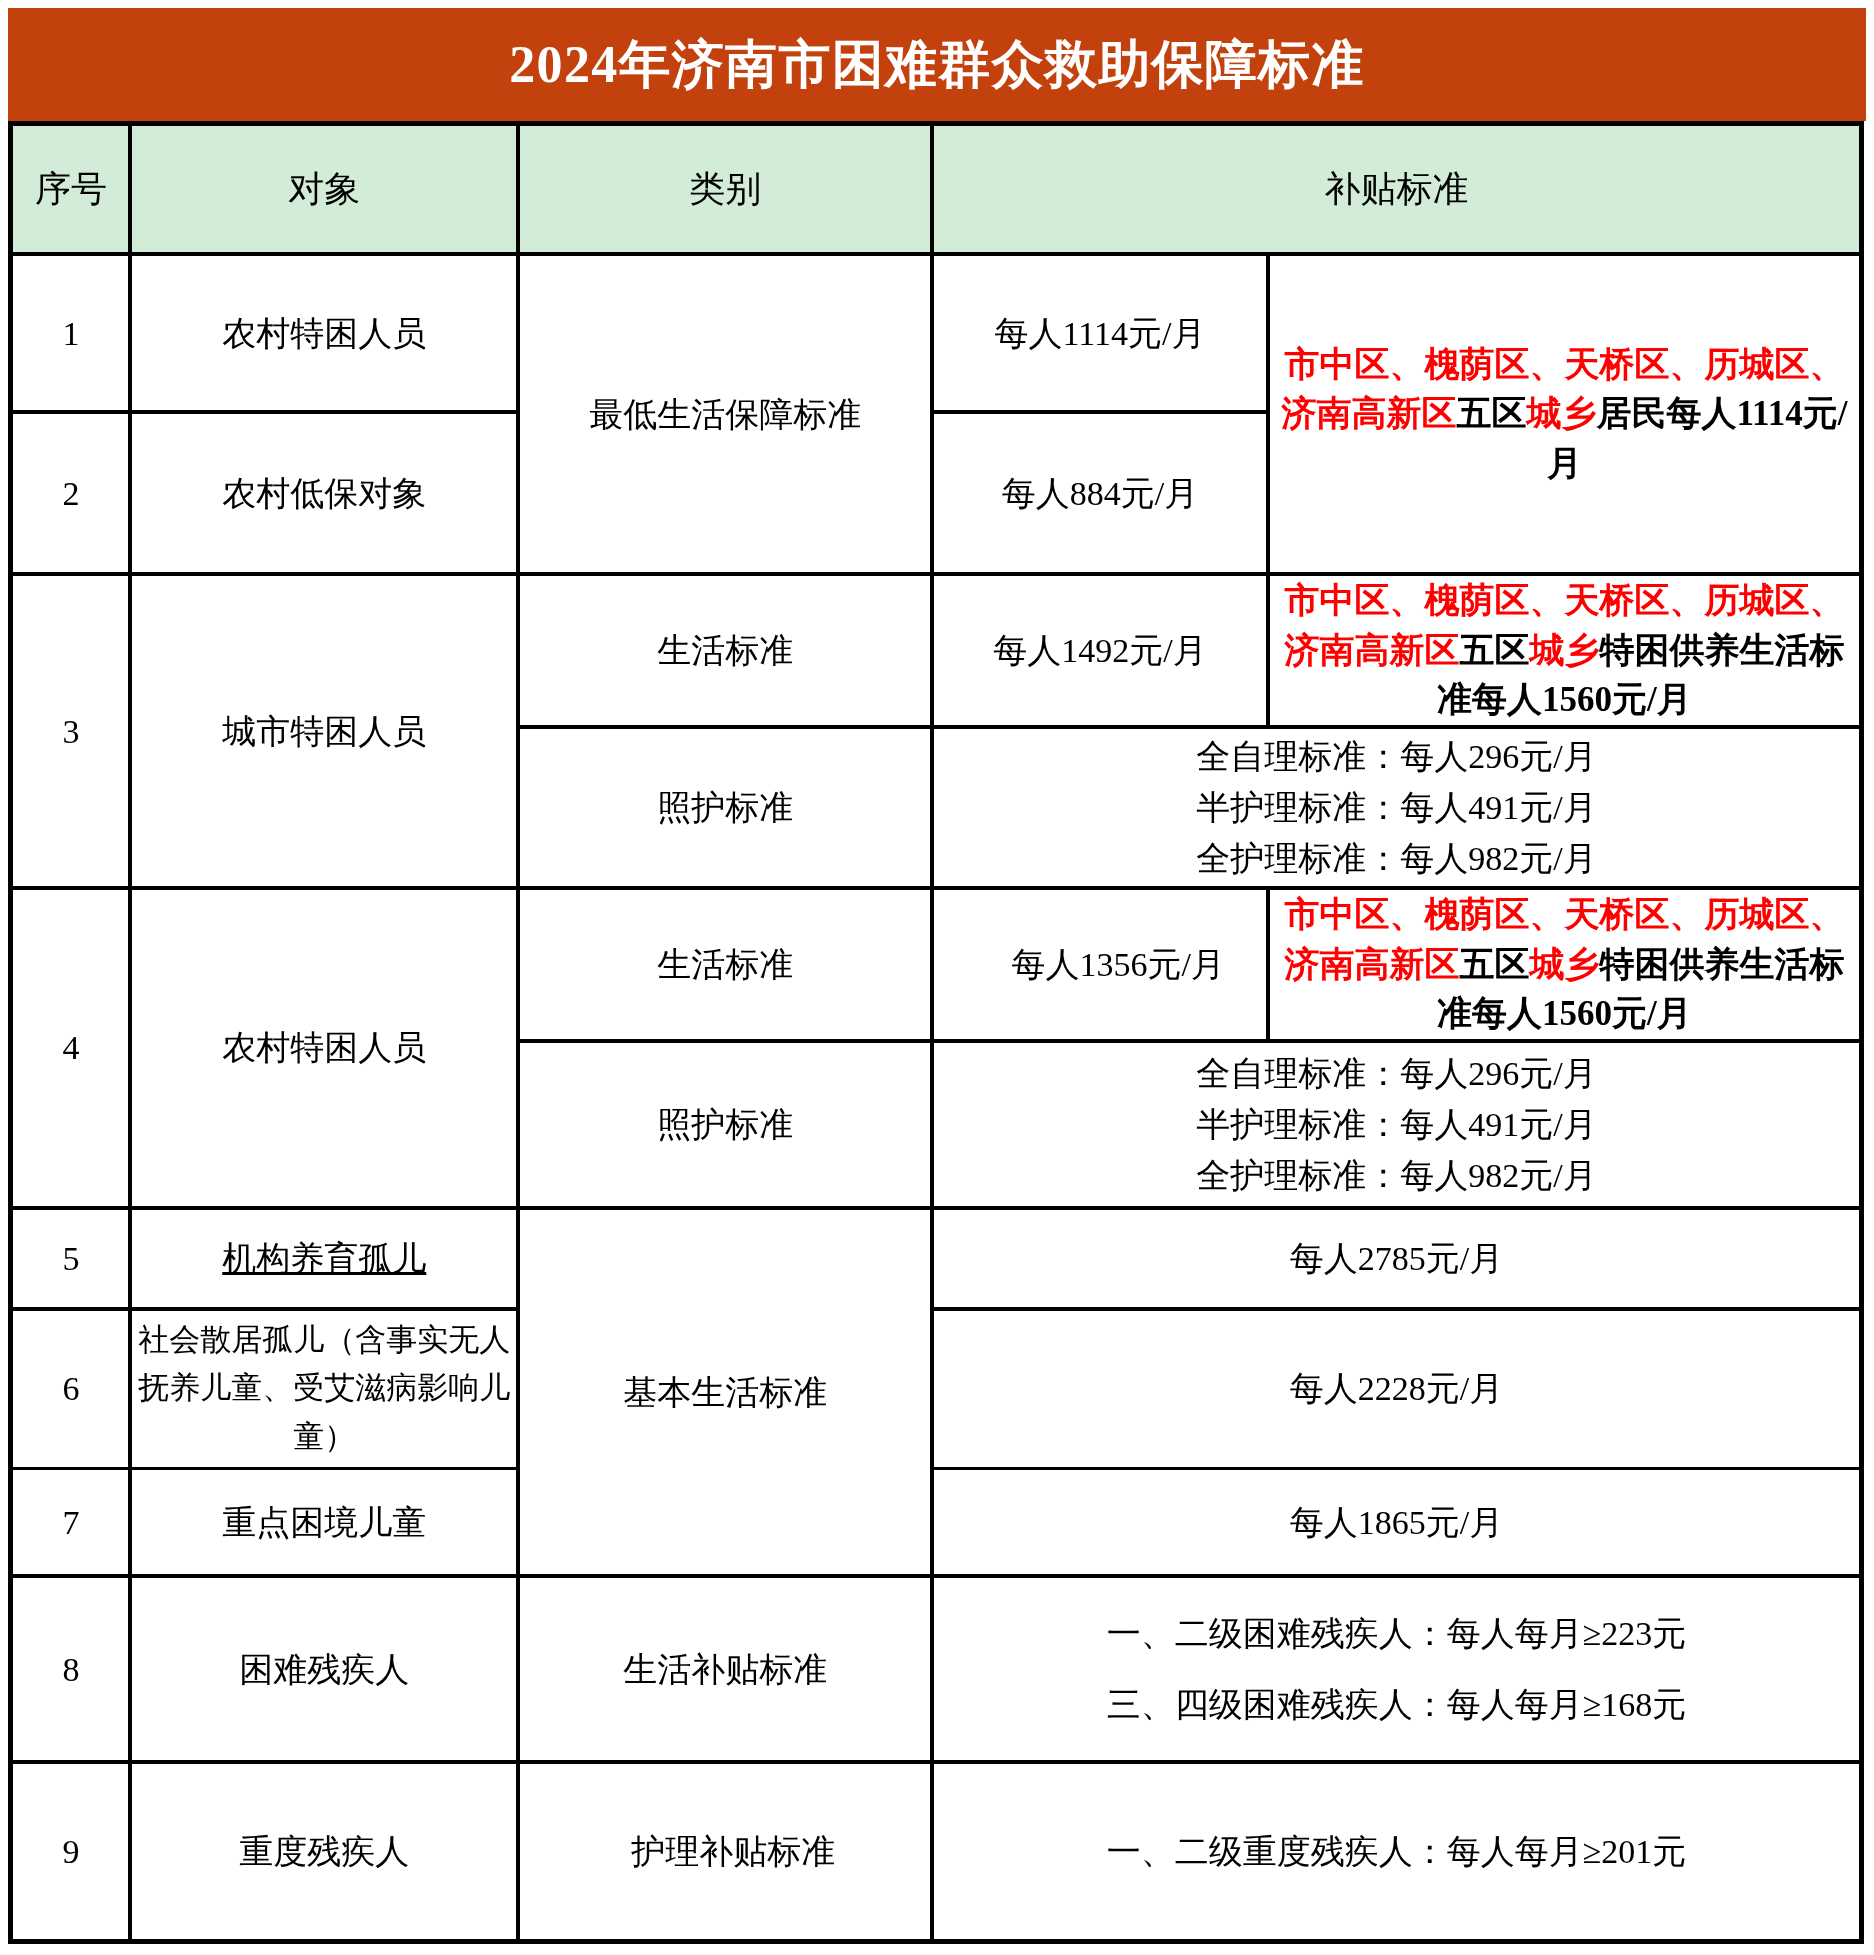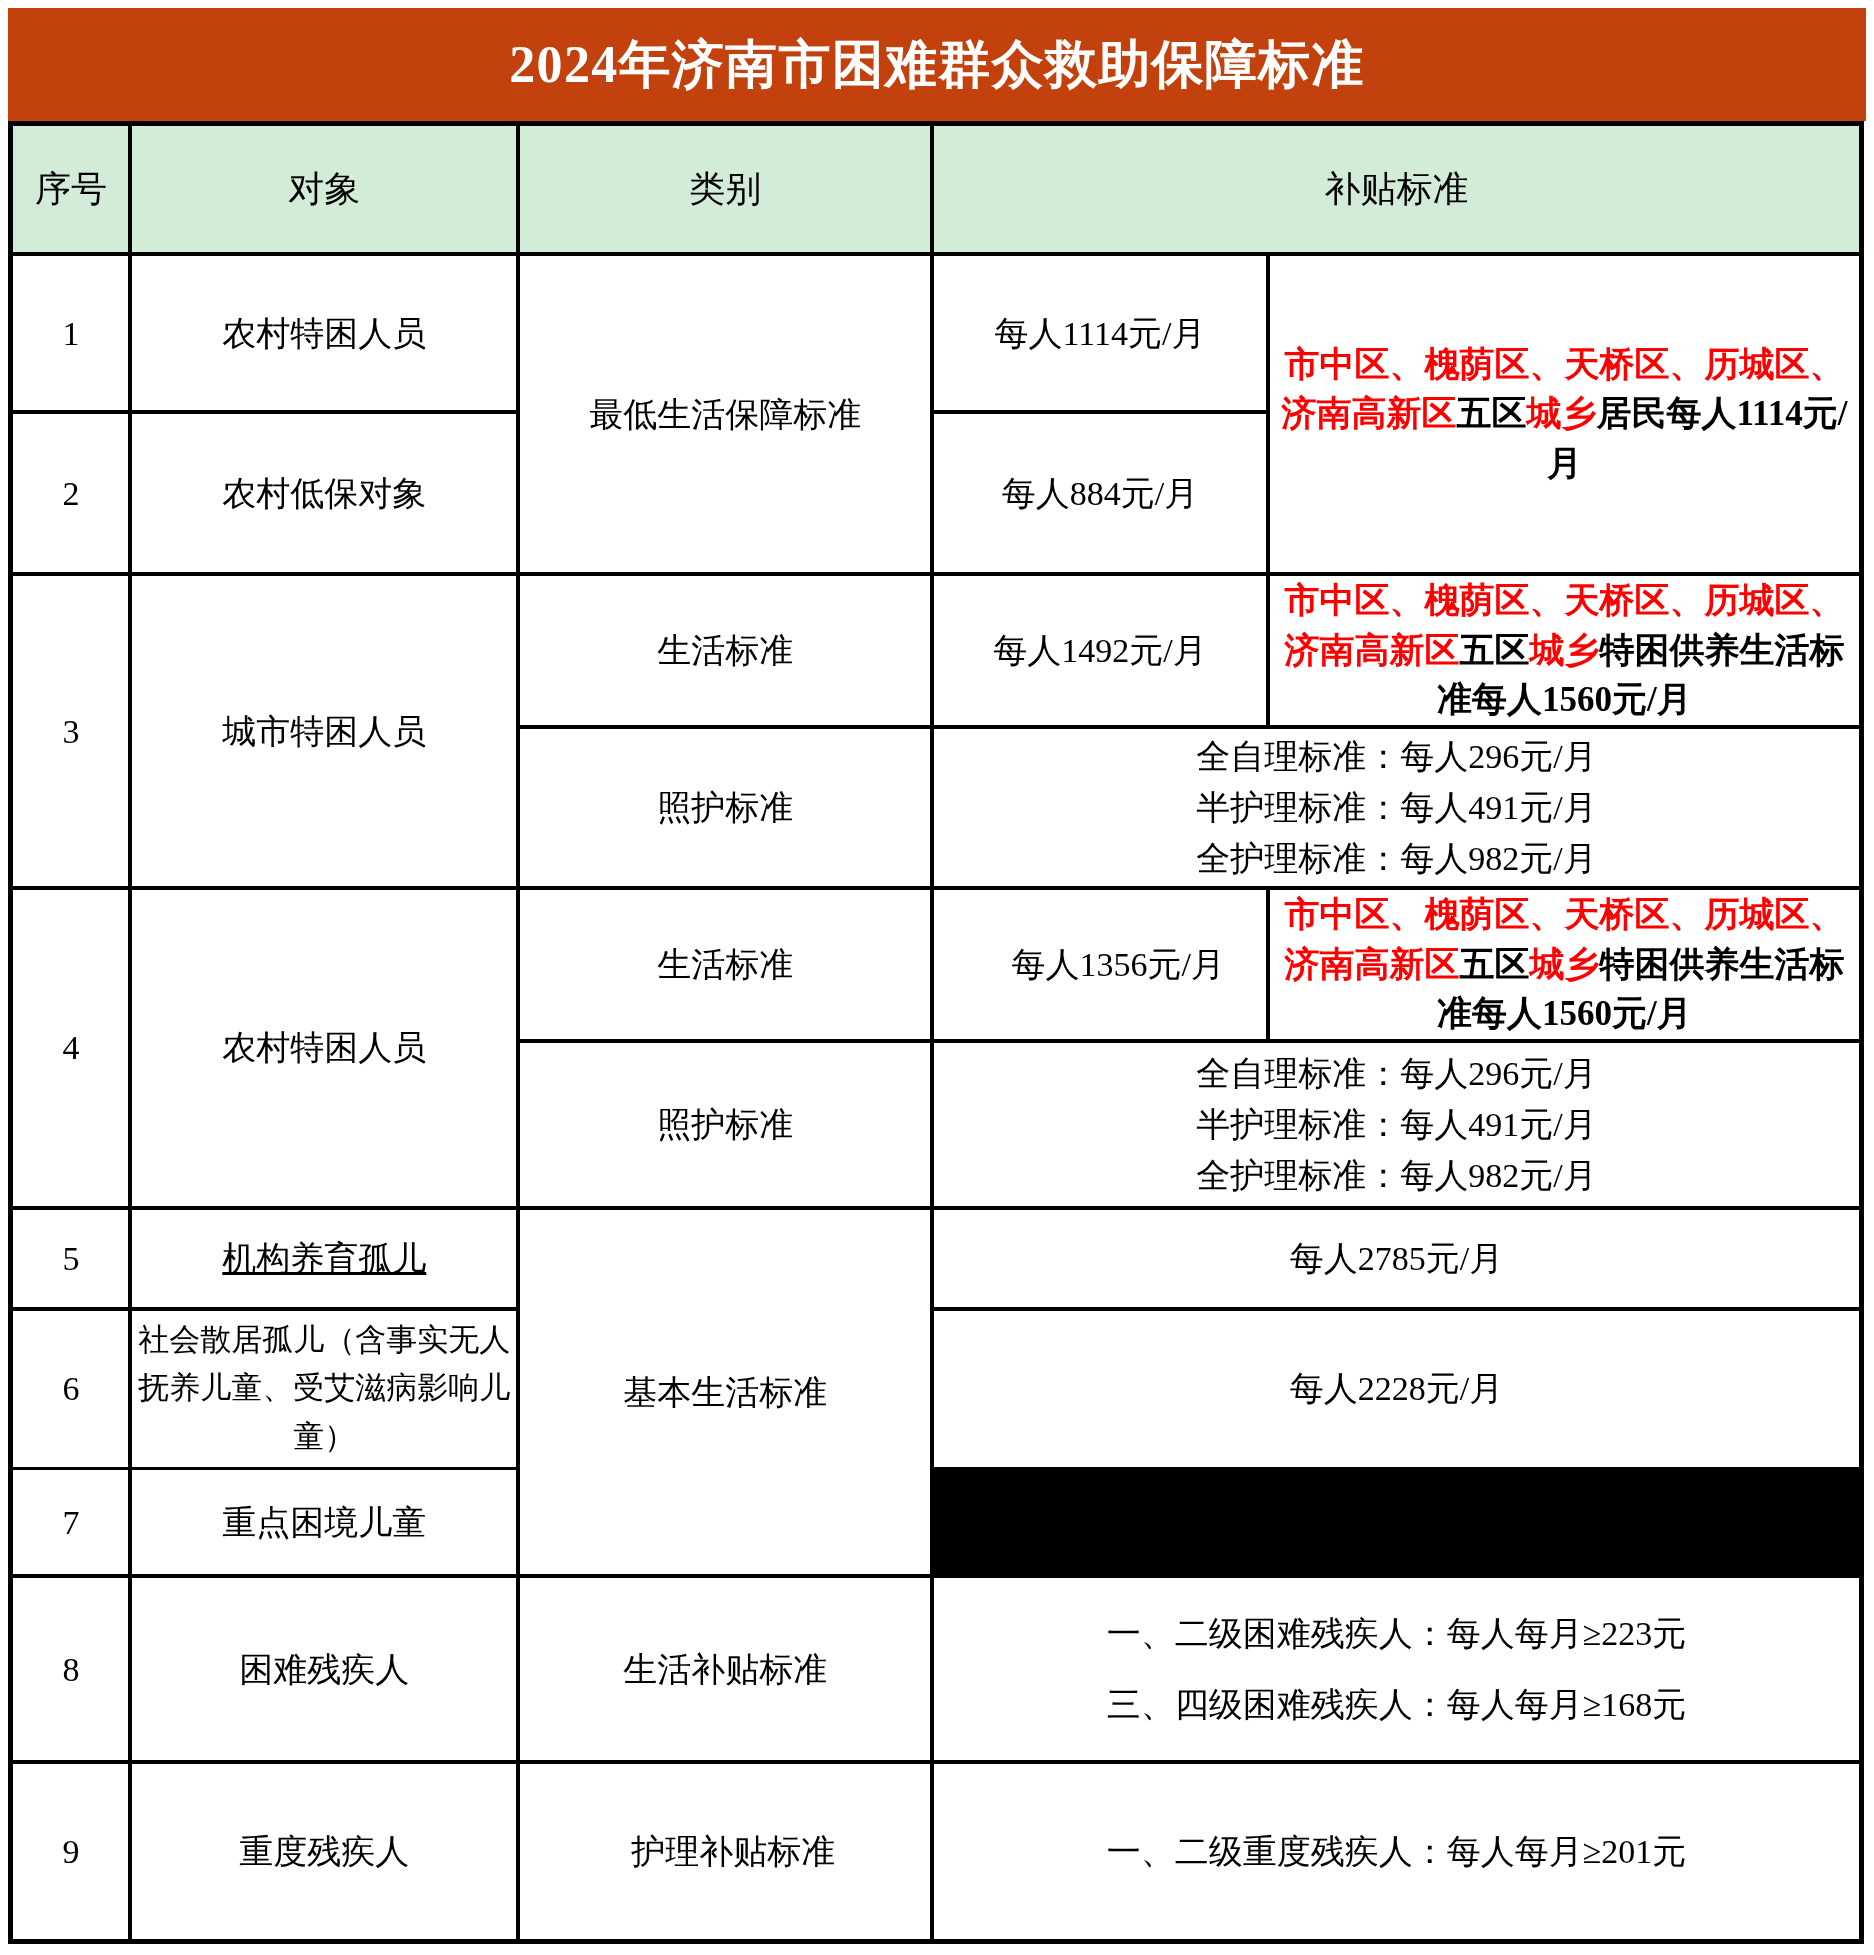--- a/index.html
+++ b/index.html
@@ -102,20 +102,21 @@
     <div class="cell" style="grid-row:8;grid-column:2;text-decoration:underline;">机构养育孤儿</div>
     <div class="cell" style="grid-row:8/11;grid-column:3;">基本生活标准</div>
     <div class="cell" style="grid-row:8;grid-column:4/6;">每人2785元/月</div>
 
     <div class="cell" style="grid-row:9;grid-column:1;">6</div>
     <div class="cell sm" style="grid-row:9;grid-column:2;">社会散居孤儿（含事实无人抚养儿童、受艾滋病影响儿童）</div>
     <div class="cell" style="grid-row:9;grid-column:4/6;">每人2228元/月</div>
 
     <div class="cell" style="grid-row:10;grid-column:1;">7</div>
     <div class="cell" style="grid-row:10;grid-column:2;">重点困境儿童</div>
+    <div class="cell" style="grid-row:10;grid-column:4/6;">每人1865元/月</div>
 
     <div class="cell" style="grid-row:11;grid-column:1;">8</div>
     <div class="cell" style="grid-row:11;grid-column:2;">困难残疾人</div>
     <div class="cell" style="grid-row:11;grid-column:3;">生活补贴标准</div>
     <div class="cell wide-lines" style="grid-row:11;grid-column:4/6;text-align:right;">
       <span class="line">一、二级困难残疾人：每人每月≥223元</span>
       <span class="line">三、四级困难残疾人：每人每月≥168元</span>
     </div>
 
     <div class="cell" style="grid-row:12;grid-column:1;">9</div>

